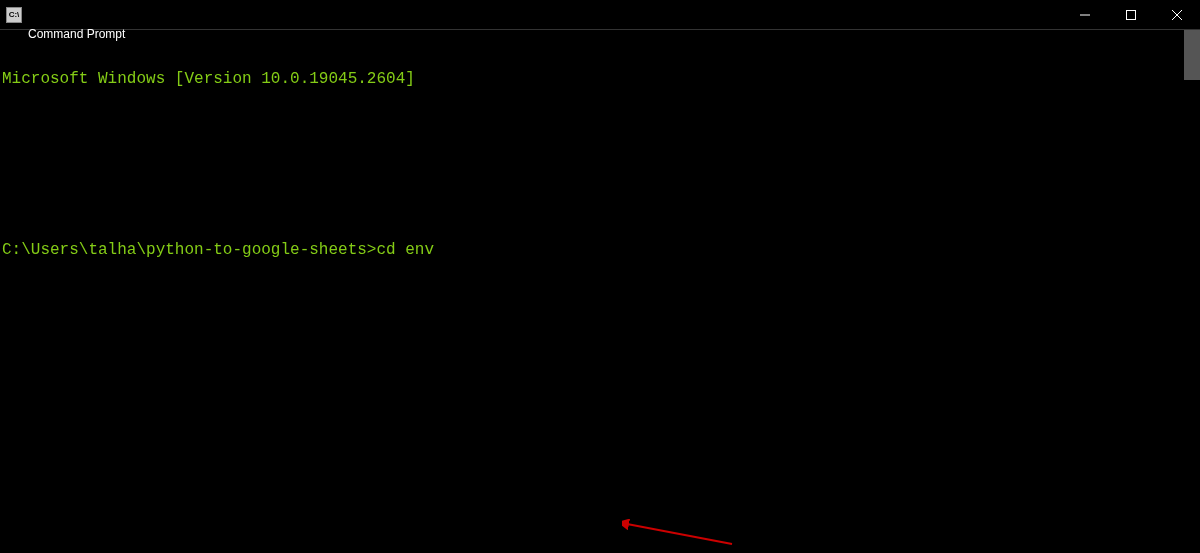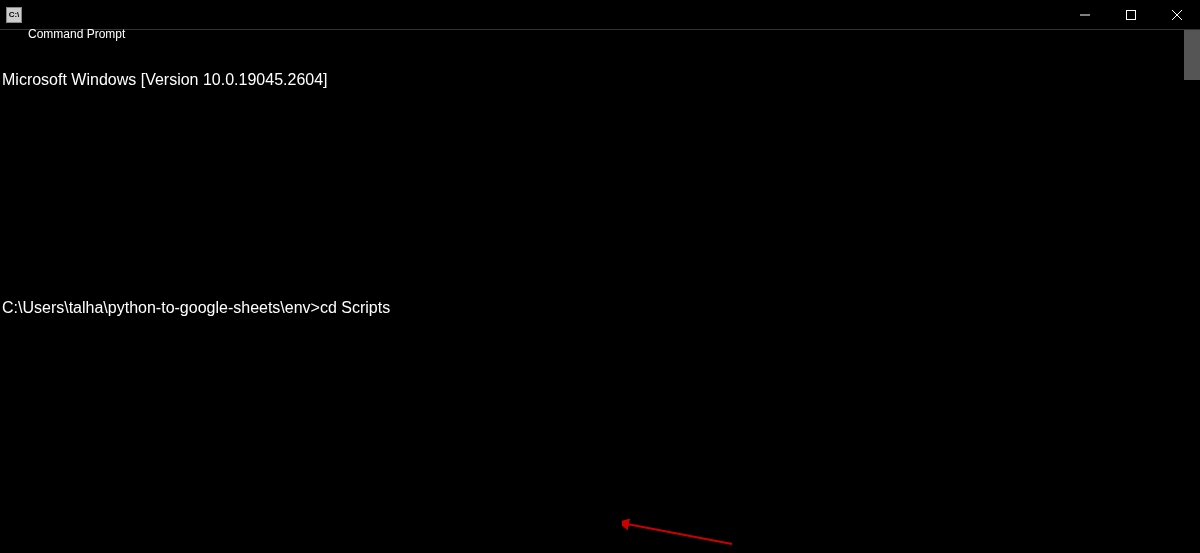--- a/index.html
+++ b/index.html
@@ -63,25 +63,25 @@
     }
     .win-btn svg {
       width: 10px;
       height: 10px;
       stroke: #fff;
       stroke-width: 1;
       fill: none;
     }
     .terminal {
       padding: 2px 0 0 2px;
-      color: #ffffff;
+      color: #84cc16;
       font-size: 16px;
       line-height: 19px;
       white-space: pre;
-      font-family: Liberation Sans, sans-serif;
+      font-family: Liberation Mono, monospace;
       position: relative;
       height: calc(100% - 30px);
     }
     .line {
       min-height: 19px;
     }
     .scrollbar {
       position: absolute;
       right: 0;
       top: 30px;
@@ -121,22 +121,22 @@
           <line x1="10" y1="0" x2="0" y2="10"></line>
         </svg>
     </div>
   </div>
 </div>
 
 <div class="terminal">
   <div class="line">Microsoft Windows [Version 10.0.19045.2604]</div>
   <div class="line"></div>
   <div class="line"></div>
+  <div class="line">C:\Users\talha\python-to-google-sheets&gt;cd env</div>
   <div class="line"></div>
-  <div class="line">C:\Users\talha\python-to-google-sheets\env&gt;cd Scripts</div>
   <div class="line"></div>
   
   
   
   
   
   
   
   
   

